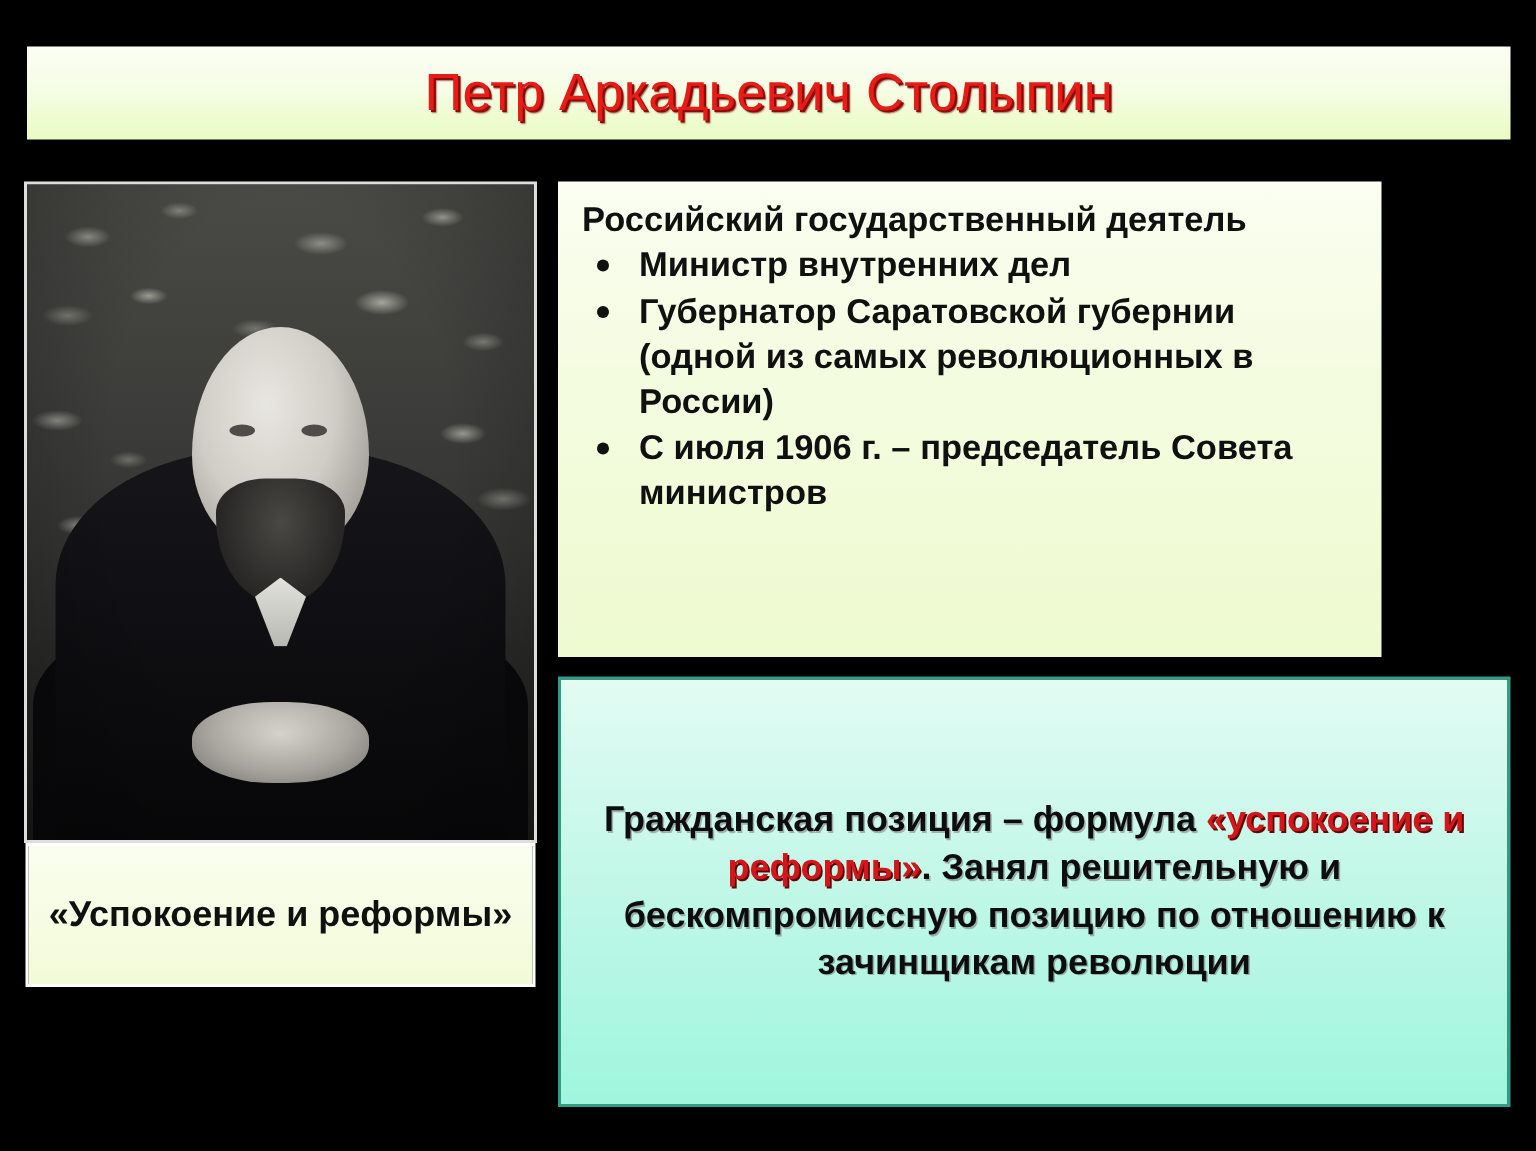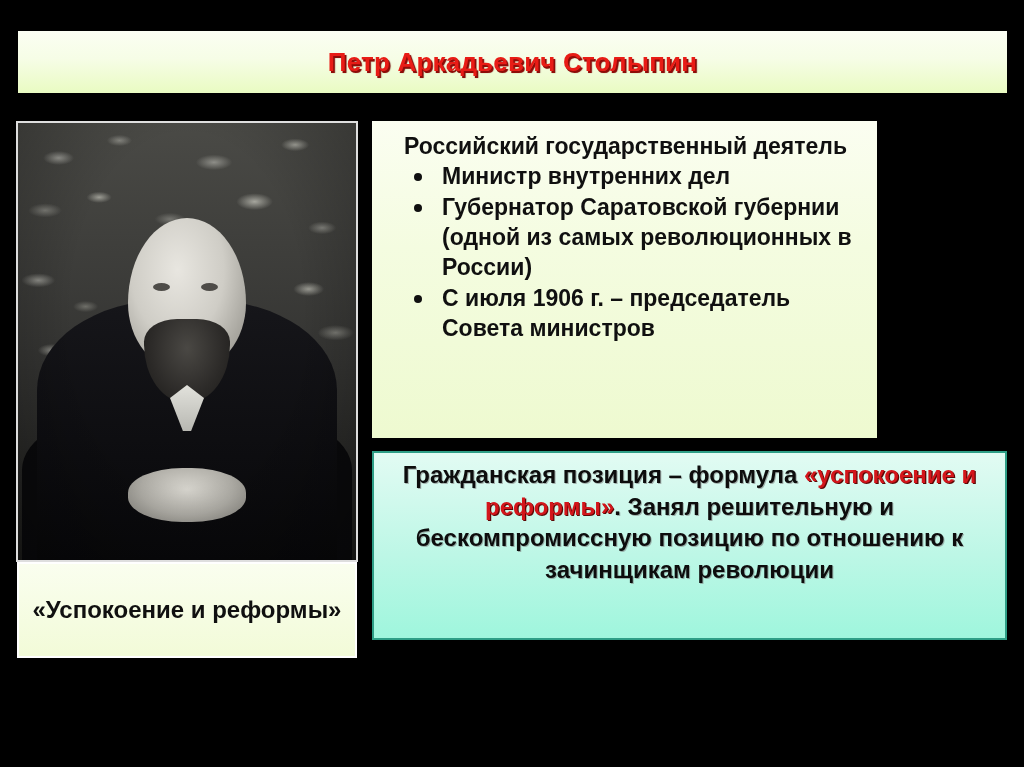--- a/index.html
+++ b/index.html
@@ -27,22 +27,22 @@
     top: 31px;
     width: 989px;
     height: 62px;
     background: linear-gradient(to bottom, #fbfef3 0%, #f6fde6 45%, #e9fbc2 100%);
     display: flex;
     align-items: center;
     justify-content: center;
     box-sizing: border-box;
   }
   #title-text {
-    font-size: 26px;
-    font-weight: bold;
+    font-size: 35px;
+    font-weight: normal;
     color: #e81c16;
     letter-spacing: 0.2px;
     text-shadow: 1.5px 1.5px 0 #8e0c08, 2px 2px 1px rgba(90,8,5,0.55);
     white-space: nowrap;
   }
 
   
   #photo-frame {
     position: absolute;
     left: 16px;
@@ -182,25 +182,25 @@
     color: #101010;
     line-height: 1.25;
     padding: 0 10px;
   }
 
   
   #info-panel {
     position: absolute;
     left: 372px;
     top: 121px;
-    width: 505px;
+    width: 549px;
     height: 317px;
     background: linear-gradient(to bottom, #fbfef1 0%, #f4fce0 40%, #eefad0 100%);
     box-sizing: border-box;
-    padding: 12px 14px 10px 30px;
+    padding: 12px 14px 10px 14px;
   }
   #info-lead {
     font-size: 23px;
     font-weight: bold;
     color: #101010;
     line-height: 1.18;
     margin: 0 0 2px 2px;
   }
   ul.bullets {
     list-style: none;
@@ -225,26 +225,26 @@
     background: #101010;
     border-radius: 50%;
   }
 
   
   #quote-panel {
     position: absolute;
     left: 372px;
     top: 451px;
     width: 635px;
-    height: 189px;
+    height: 287px;
     background: linear-gradient(to bottom, #e2fbf3 0%, #bdf7e6 55%, #9ff6dd 100%);
     border: 2px solid #2e9e86;
     box-sizing: border-box;
     display: flex;
-    align-items: flex-start;
+    align-items: center;
     justify-content: center;
     text-align: center;
     padding: 6px 16px;
   }
   #quote-text {
     font-size: 24px;
     font-weight: bold;
     color: #0d0d0d;
     line-height: 1.32;
     text-shadow: 1px 1px 0 rgba(120,120,120,0.55);

